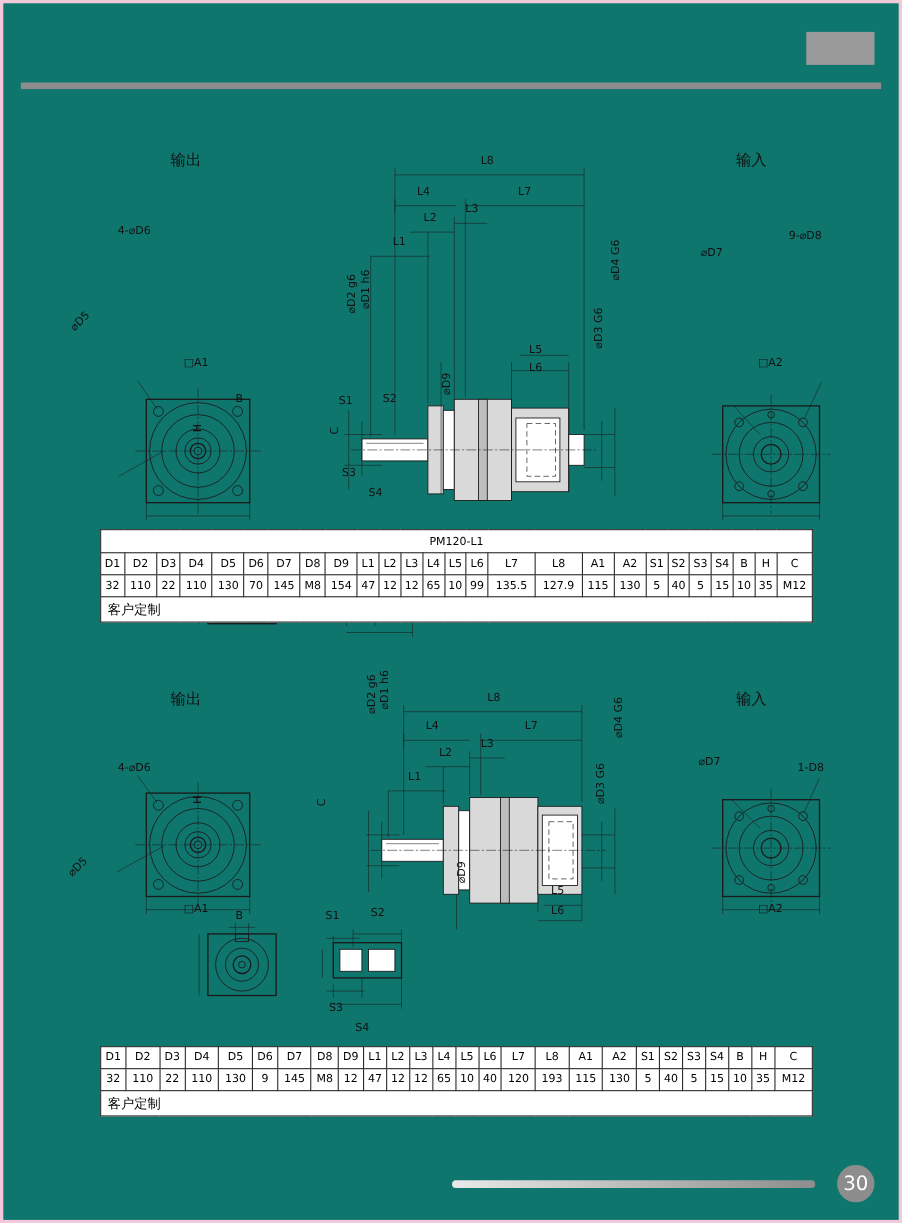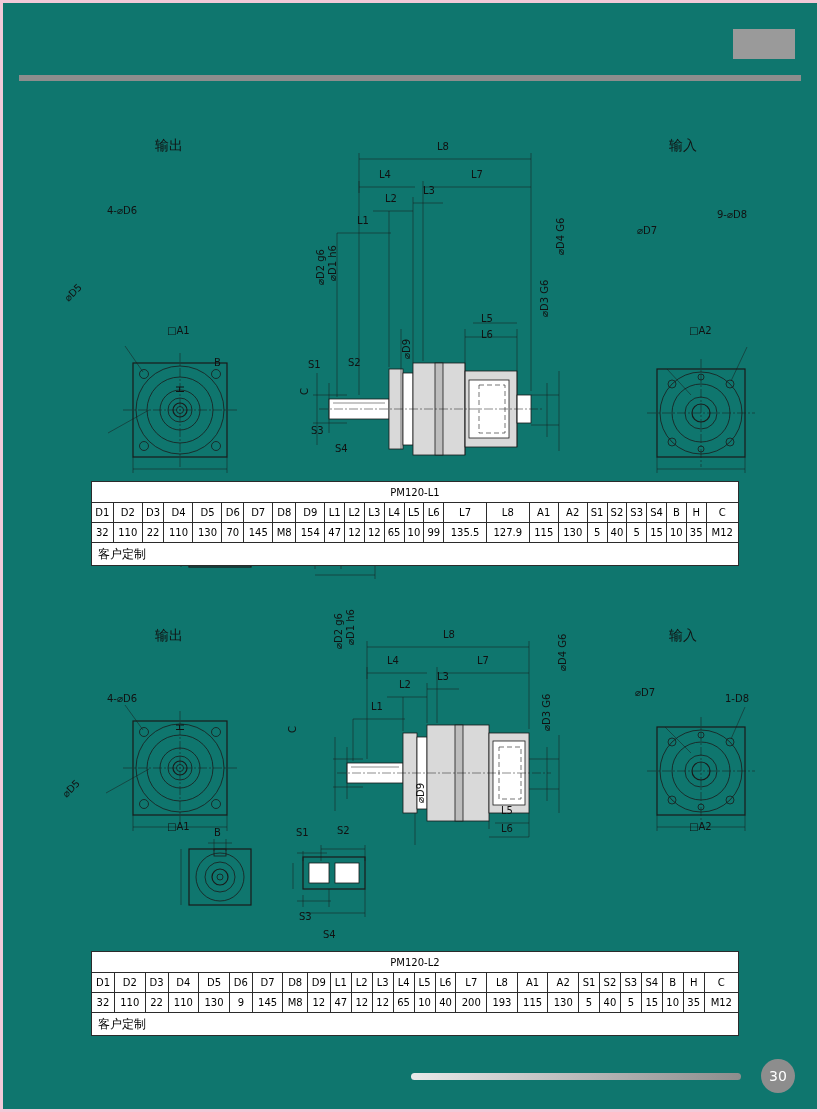--- a/index.html
+++ b/index.html
@@ -71,21 +71,21 @@
   .foot-bar{
     position:absolute;left:408px;top:1070px;width:330px;height:7px;
     background:linear-gradient(to right,#e9e9e9,#8d8d8d);
     border-radius:4px;
   }
   .foot-circle{
     position:absolute;right:22px;top:1056px;
     width:34px;height:34px;border-radius:50%;
     background:#8d8d8d;color:#fff;
     font-family:"DejaVu Sans", sans-serif;
-    font-size:14px;display:flex;align-items:center;justify-content:center;
+    font-size:18px;display:flex;align-items:center;justify-content:center;
   }
 </style>
 </head>
 <body>
 
 <div class="page">
 
   <div class="hdr-tab"></div>
   <div class="hdr-rule"></div>
 
@@ -450,23 +450,20 @@
     <div class="dim rot" style="left:172px;top:108px;">H</div>
     <div class="dim" style="left:293px;top:204px;">S1</div>
     <div class="dim" style="left:334px;top:202px;">S2</div>
     <div class="dim" style="left:296px;top:288px;">S3</div>
     <div class="dim" style="left:320px;top:306px;">S4</div>
     <div class="dim rot" style="left:284px;top:110px;">C</div>
   </div>
 
   <table class="tbl" style="left:88px;top:948px;width:648px;">
     <tbody>
-        <tr>
-      <td class="title" colspan="26">PM120-L2</td>
-    </tr>
     <tr>
       <td>D1</td>
       <td>D2</td>
       <td>D3</td>
       <td>D4</td>
       <td>D5</td>
       <td>D6</td>
       <td>D7</td>
       <td>D8</td>
       <td>D9</td>
@@ -497,21 +494,21 @@
       <td>9</td>
       <td>145</td>
       <td>M8</td>
       <td>12</td>
       <td>47</td>
       <td>12</td>
       <td>12</td>
       <td>65</td>
       <td>10</td>
       <td>40</td>
-      <td>200</td>
+      <td>120</td>
       <td>193</td>
       <td>115</td>
       <td>130</td>
       <td>5</td>
       <td>40</td>
       <td>5</td>
       <td>15</td>
       <td>10</td>
       <td>35</td>
       <td>M12</td>

